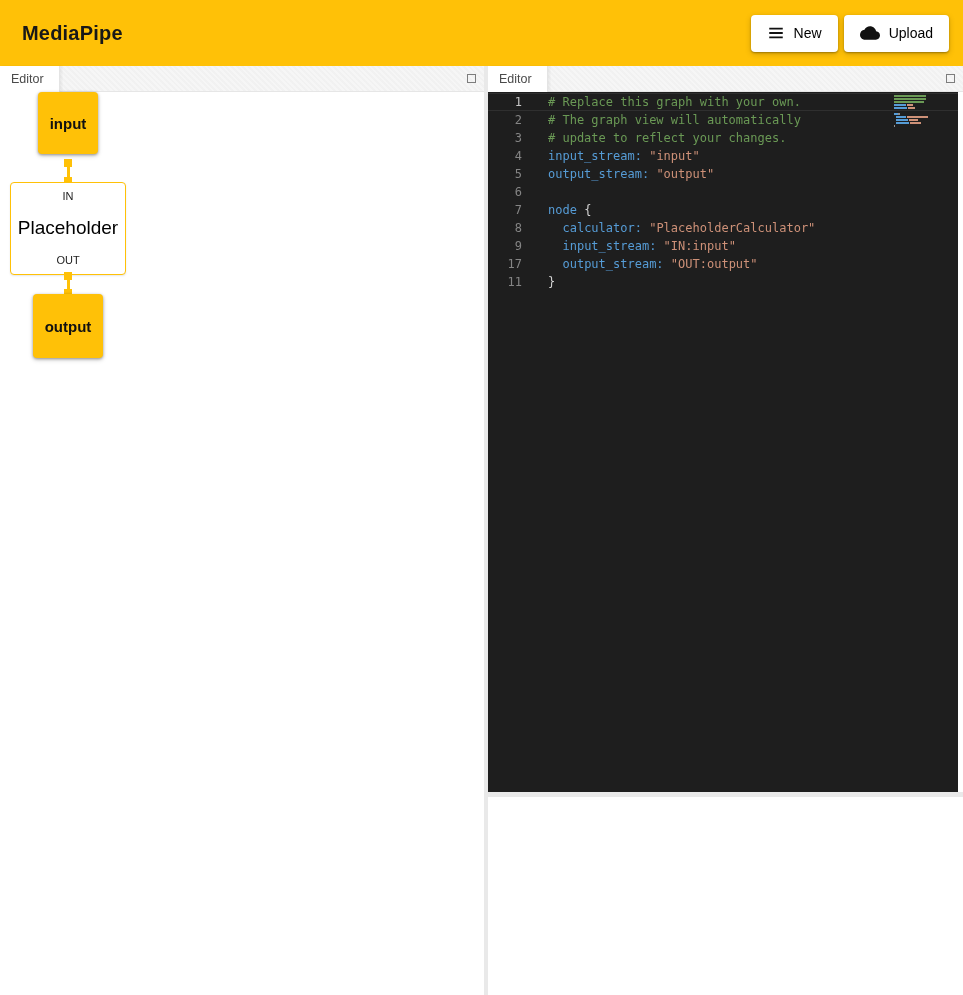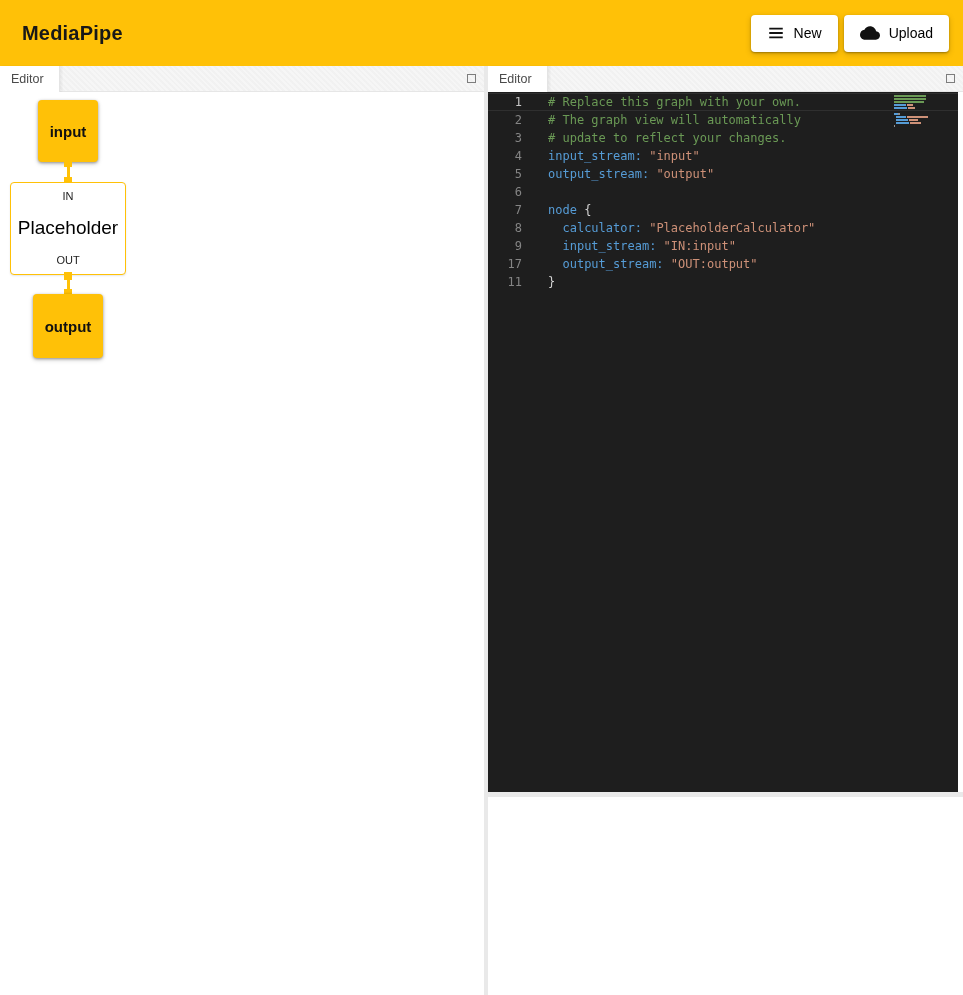--- a/index.html
+++ b/index.html
@@ -36,21 +36,21 @@
          cursor:pointer; box-shadow:2px 0 2px rgba(0,0,0,.05); }
   .max-icon { position:absolute; right:8px; top:8px; width:9px; height:9px;
               border:1px solid #7d7d7d; background:transparent; cursor:pointer; }
 
   
   .graph-canvas { flex:1; position:relative; background:#fff; }
   .gnode { position:absolute; display:flex; align-items:center; justify-content:center;
            border-radius:4px; }
   .node-amber { background:var(--accent,#FFC107); font-weight:700; font-size:15px; color:#111;
                 box-shadow:0 1px 3px rgba(0,0,0,.35), 0 2px 5px rgba(0,0,0,.15); cursor:pointer; }
-  .node-input  { left:38px; top:8px;  width:60px; height:62px; }
+  .node-input  { left:38px; top:0;  width:60px; height:62px; }
   .node-output { left:33px; top:202px; width:70px; height:64px; }
   .node-placeholder { left:10px; top:90px; width:116px; height:93px; background:#fff;
                       border:1px solid var(--accent,#FFC107); border-radius:4px;
                       box-shadow:0 1px 2px rgba(0,0,0,.10); flex-direction:column;
                       justify-content:space-between; padding:7px 0 8px; cursor:pointer; }
   .port-label { font-size:11px; color:#222; }
   .pl-name { font-size:19px; color:#000; }
   .edge { position:absolute; left:66.5px; width:3px; background:var(--accent,#FFC107); }
   .edge::before, .edge::after { content:""; position:absolute; left:-2.5px; width:8px; height:8px;
                                 background:var(--accent,#FFC107); }

